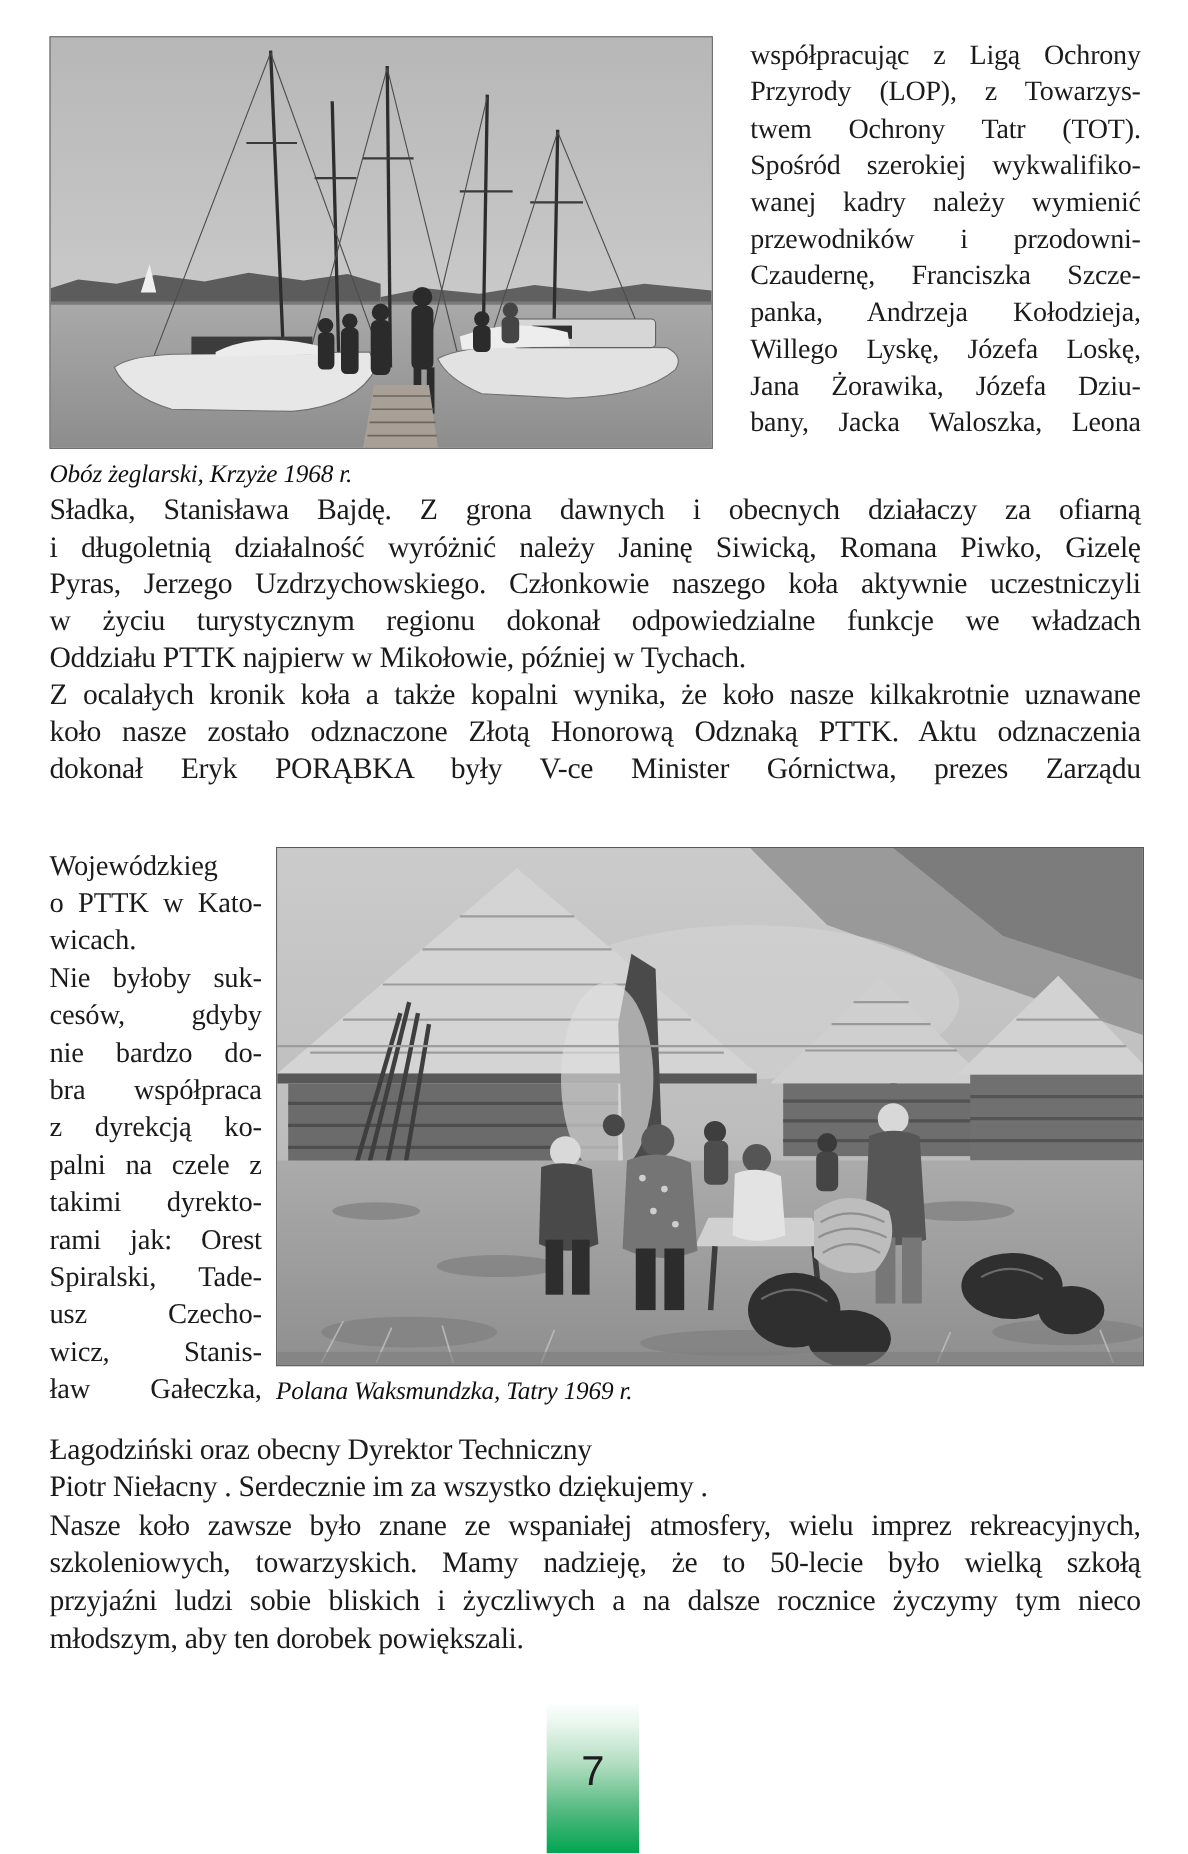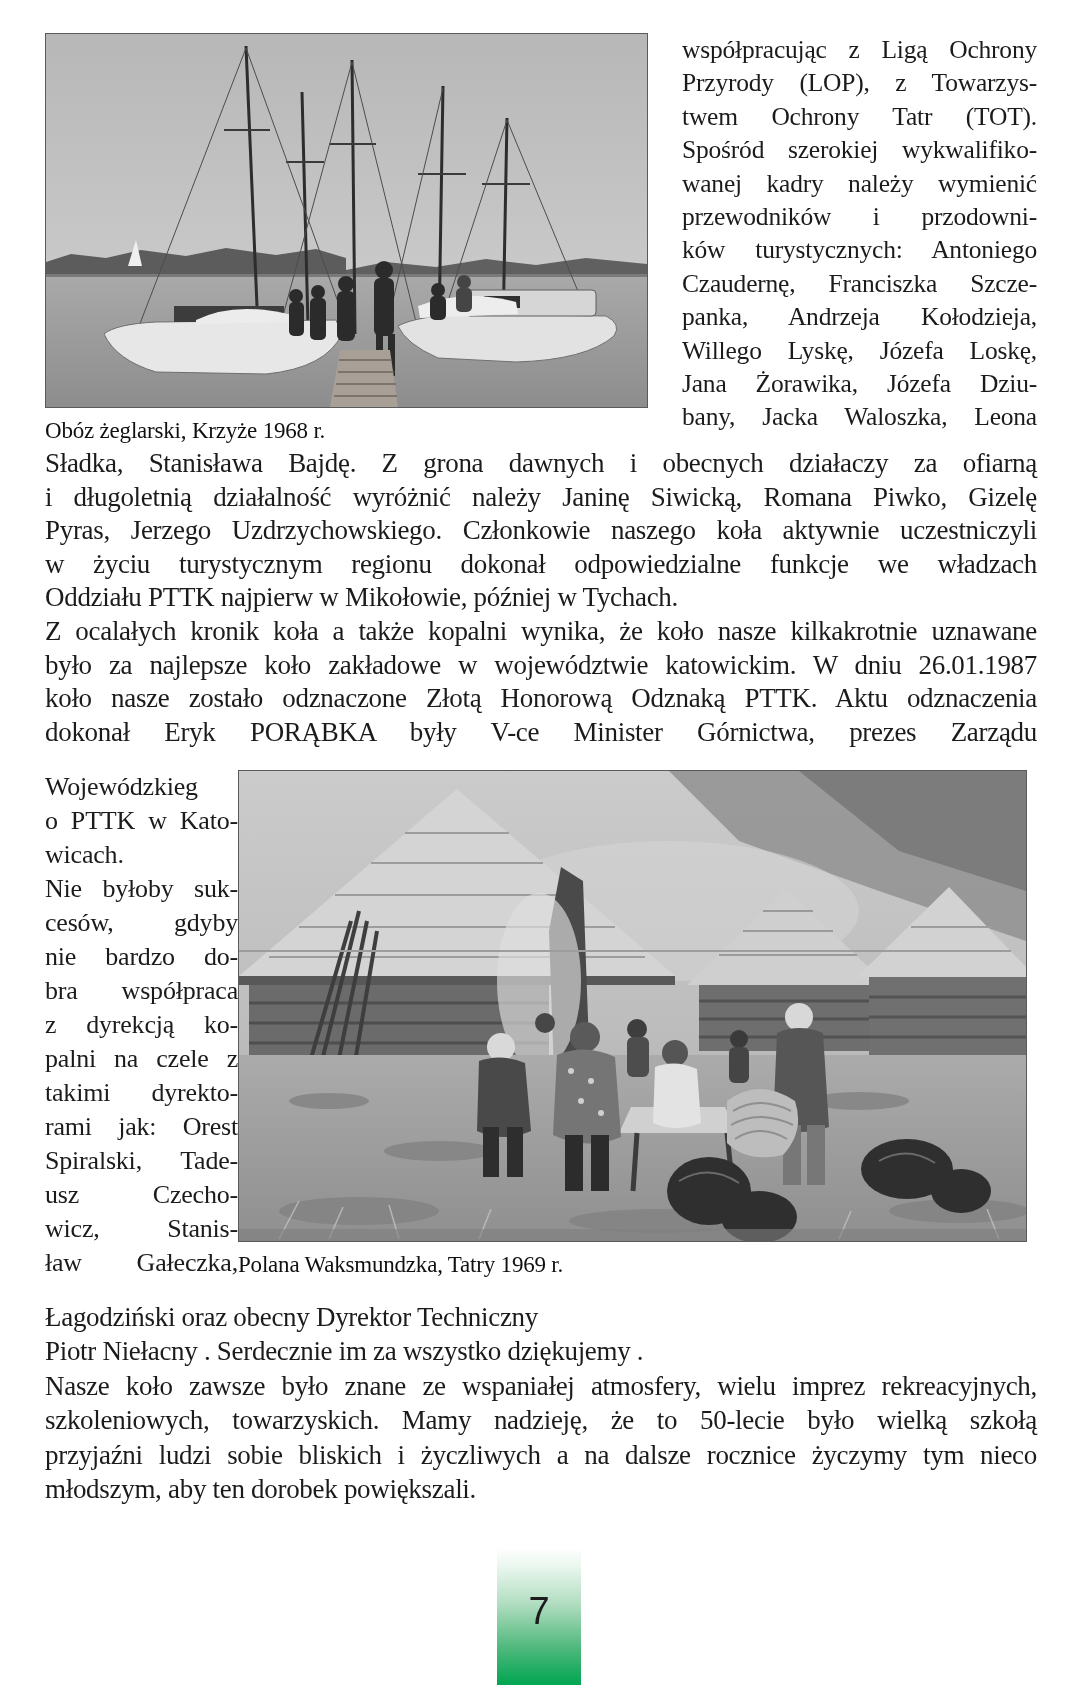--- a/index.html
+++ b/index.html
@@ -9,41 +9,41 @@
     background:#ffffff;
     font-family:"Liberation Serif", serif;
     color:#1b1b1b;
     overflow:hidden;
   }
   
   .top-section{position:absolute;left:45px;right:43px;top:33px;display:flex;}
   .photo-fig{margin:0;padding:0;}
   .photo-frame{border:1px solid #5a5a5a;display:block;background:#bdbdbd;}
   .caption{
-    font-size:23px;line-height:28px;margin-top:9px;
+    font-style:italic;font-size:23px;line-height:28px;margin-top:9px;
     color:#101010;letter-spacing:-0.2px;
   }
   .right-col{
     margin-left:34px;flex:1;
     font-size:25.5px;line-height:33.4px;letter-spacing:-0.2px;
   }
   
   .text-block{
     position:absolute;left:45px;right:43px;
     font-size:27px;letter-spacing:-0.3px;
   }
   .block-a{top:447px;line-height:33.6px;}
   .block-b{top:1300px;line-height:34.4px;}
   
   .mid-section{position:absolute;left:45px;right:43px;top:770px;display:flex;align-items:flex-start;}
   .left-col{
     width:193px;flex:0 0 193px;
     font-size:26px;line-height:34px;letter-spacing:-0.2px;
   }
-  .photo2-col{flex:1;}
+  .photo2-col{margin-left:13px;flex:1;}
   
   .jline{text-align:justify;text-align-last:justify;}
   .jline.noj{text-align:right;text-align-last:left;}
   
   .page-number-block{
     position:absolute;left:497px;top:1548px;width:84px;bottom:0;
     background:linear-gradient(to bottom,#ffffff 0%,#e9f6ee 14%,#b3dec2 40%,#52b97e 72%,#00a551 100%);
     text-align:center;
   }
   .page-number{
@@ -141,37 +141,35 @@
       </svg>
       <figcaption class="caption">Obóz żeglarski, Krzyże 1968 r.</figcaption>
     </figure>
     <div class="right-col">
         <div class="jline">współpracując z Ligą Ochrony</div>
         <div class="jline">Przyrody (LOP), z Towarzys-</div>
         <div class="jline">twem Ochrony Tatr (TOT).</div>
         <div class="jline">Spośród szerokiej wykwalifiko-</div>
         <div class="jline">wanej kadry należy wymienić</div>
         <div class="jline">przewodników i przodowni-</div>
-        <div class="jline">ków turystycznych: Antoniego</div>
         <div class="jline">Czaudernę, Franciszka Szcze-</div>
         <div class="jline">panka, Andrzeja Kołodzieja,</div>
         <div class="jline">Willego Lyskę, Józefa Loskę,</div>
         <div class="jline">Jana Żorawika, Józefa Dziu-</div>
         <div class="jline">bany, Jacka Waloszka, Leona</div>
       </div>
   </div>
 
   <div class="text-block block-a">
       <div class="jline">Sładka, Stanisława Bajdę. Z grona dawnych i obecnych działaczy za ofiarną</div>
       <div class="jline">i długoletnią działalność wyróżnić należy Janinę Siwicką, Romana Piwko, Gizelę</div>
       <div class="jline">Pyras, Jerzego Uzdrzychowskiego. Członkowie naszego koła aktywnie uczestniczyli</div>
       <div class="jline">w życiu turystycznym regionu dokonał odpowiedzialne funkcje we władzach</div>
       <div class="jline noj">Oddziału PTTK najpierw w Mikołowie, później w Tychach.</div>
       <div class="jline">Z ocalałych kronik koła a także kopalni wynika, że koło nasze kilkakrotnie uznawane</div>
-      <div class="jline">było za najlepsze koło zakładowe w województwie katowickim. W dniu 26.01.1987</div>
       <div class="jline">koło nasze zostało odznaczone Złotą Honorową Odznaką PTTK. Aktu odznaczenia</div>
       <div class="jline">dokonał Eryk PORĄBKA były V-ce Minister Górnictwa, prezes Zarządu</div>
     </div>
 
   <div class="mid-section">
     <div class="left-col">
         <div class="jline">Wojewódzkieg</div>
         <div class="jline">o PTTK w Kato-</div>
         <div class="jline noj">wicach.</div>
         <div class="jline">Nie byłoby suk-</div>

